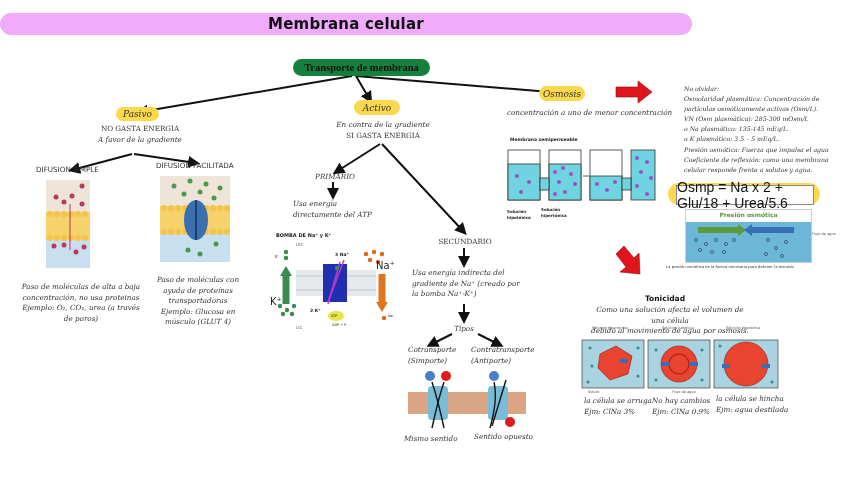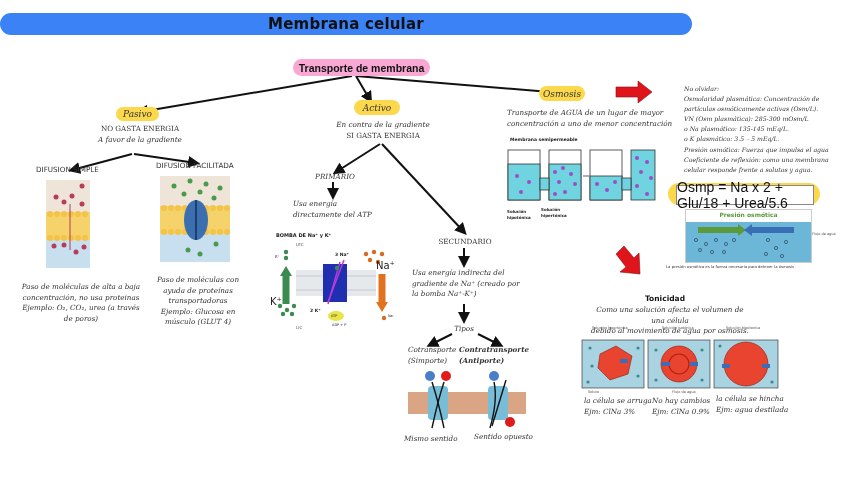--- a/index.html
+++ b/index.html
@@ -1,20 +1,20 @@
 <!DOCTYPE html>
 <html><head>
 <meta charset="utf-8">
 <style>
   html, body { margin:0; padding:0; background:#ffffff; }
   body { width:848px; height:477px; position:relative; overflow:hidden; font-family:"DejaVu Serif", serif; color:#222; }
   .abs { position:absolute; }
-  .title-bar { left:0; top:13px; width:692px; height:22px; background:#3b82f6; border-radius:11px; display:flex; align-items:center; justify-content:center; }
+  .title-bar { left:0; top:13px; width:692px; height:22px; background:#f0abfc; border-radius:11px; display:flex; align-items:center; justify-content:center; }
   .title-bar span { font-family:"DejaVu Sans", sans-serif; font-weight:bold; font-size:15px; color:#111; letter-spacing:0.2px; }
-  .root-pill { left:293px; top:59px; width:137px; height:17px; background:#f9a8d4; border-radius:9px; display:flex; align-items:center; justify-content:center; font-family:Liberation Sans, sans-serif; font-weight:bold; font-size:10.5px; color:#111; }
+  .root-pill { left:293px; top:59px; width:137px; height:17px; background:#15803d; border-radius:9px; display:flex; align-items:center; justify-content:center; font-family:Liberation Serif, serif; font-weight:bold; font-size:10.5px; color:#111; }
   .pill-y { background:#fcd84c; border-radius:10px; height:17px; display:flex; align-items:center; justify-content:center; font-style:italic; font-size:9px; color:#333; font-family:"DejaVu Serif", serif; }
   .txt { font-family:"DejaVu Serif", serif; font-style:italic; font-size:7.2px; line-height:10.5px; color:#333; text-align:center; }
   .txt-l { text-align:left; }
   .small-caps { font-family:"DejaVu Sans", sans-serif; font-size:7.2px; color:#333; }
   svg { position:absolute; left:0; top:0; }
   .box-img { position:absolute; }
 </style>
 </head>
 <body>
 
@@ -200,21 +200,21 @@
 <div class="abs txt txt-l" style="left:412px;top:268px;width:110px;">
   <div>Usa energía indirecta del</div>
   <div>gradiente de Na⁺ (creado por</div>
   <div>la bomba Na⁺-K⁺)</div>
 </div>
 <div class="abs txt" style="left:444px;top:324px;width:40px;">Tipos</div>
 <div class="abs txt txt-l" style="left:408px;top:345px;width:70px;">
   <div>Cotransporte</div>
   <div>(Simporte)</div>
 </div>
-<div class="abs txt txt-l" style="left:459px;top:345px;width:80px;font-weight:bold;">
+<div class="abs txt txt-l" style="left:471px;top:345px;width:80px;">
   <div>Contratransporte</div>
   <div>(Antiporte)</div>
 </div>
 <svg class="box-img" style="left:408px;top:370px;" width="118" height="62">
   <rect x="0" y="22" width="118" height="22" fill="#d9a585"></rect>
   <rect x="20" y="16" width="20" height="34" rx="4" fill="#78bdd8"></rect>
   <rect x="80" y="16" width="20" height="34" rx="4" fill="#78bdd8"></rect>
   <circle cx="22" cy="6" r="5" fill="#4a7fc8"></circle>
   <circle cx="38" cy="6" r="5" fill="#e01b1b"></circle>
   <circle cx="86" cy="6" r="5" fill="#4a7fc8"></circle>
@@ -224,21 +224,20 @@
       <path d="M36,12 Q30,30 24,58"></path>
     <path d="M86,12 Q90,30 82,58"></path>
       <path d="M84,56 Q92,30 98,10"></path>
   </g>
 </svg>
 <div class="abs txt txt-l" style="left:404px;top:434px;width:70px;">Mismo sentido</div>
 <div class="abs txt txt-l" style="left:474px;top:432px;width:70px;">Sentido opuesto</div>
 
 <div class="abs pill-y" style="left:539px;top:86px;width:46px;height:15px;">Osmosis</div>
 <div class="abs txt txt-l" style="left:507px;top:108px;width:170px;">
-  <div>Transporte de AGUA de un lugar de mayor</div>
   <div>concentración a uno de menor concentración</div>
 </div>
 <div class="abs" style="left:510px;top:137px;font-family:'DejaVu Sans',sans-serif;font-weight:bold;font-size:4.5px;">Membrana semipermeable</div>
 <svg class="box-img" style="left:505px;top:146px;" width="152" height="62">
   <g stroke="#333" stroke-width="0.8">
     <rect x="3" y="4" width="32" height="50" fill="#fff"></rect>
     <rect x="3" y="18" width="32" height="36" fill="#6fd3e0"></rect>
     <rect x="44" y="4" width="32" height="50" fill="#fff"></rect>
     <rect x="44" y="18" width="32" height="36" fill="#6fd3e0"></rect>
     <rect x="35" y="32" width="9" height="12" fill="#6fd3e0"></rect>

